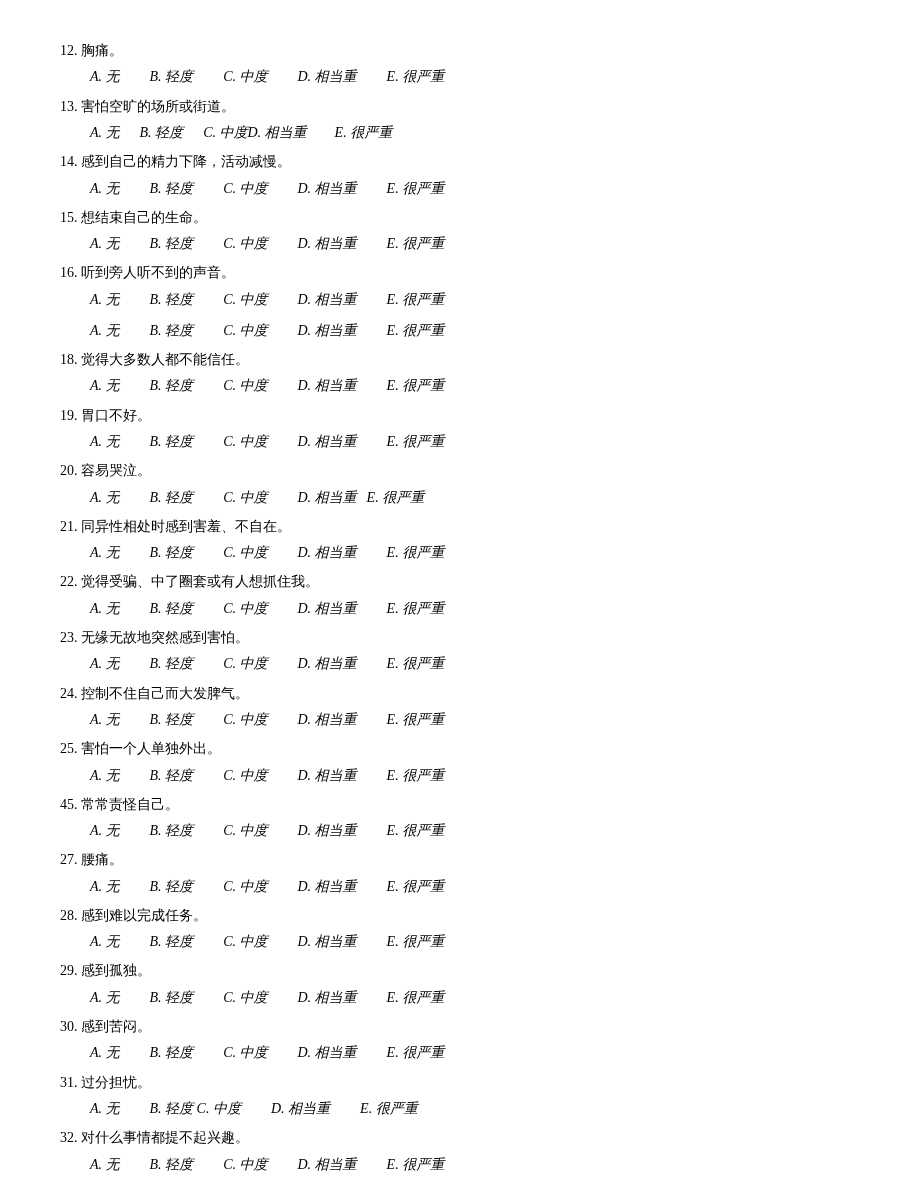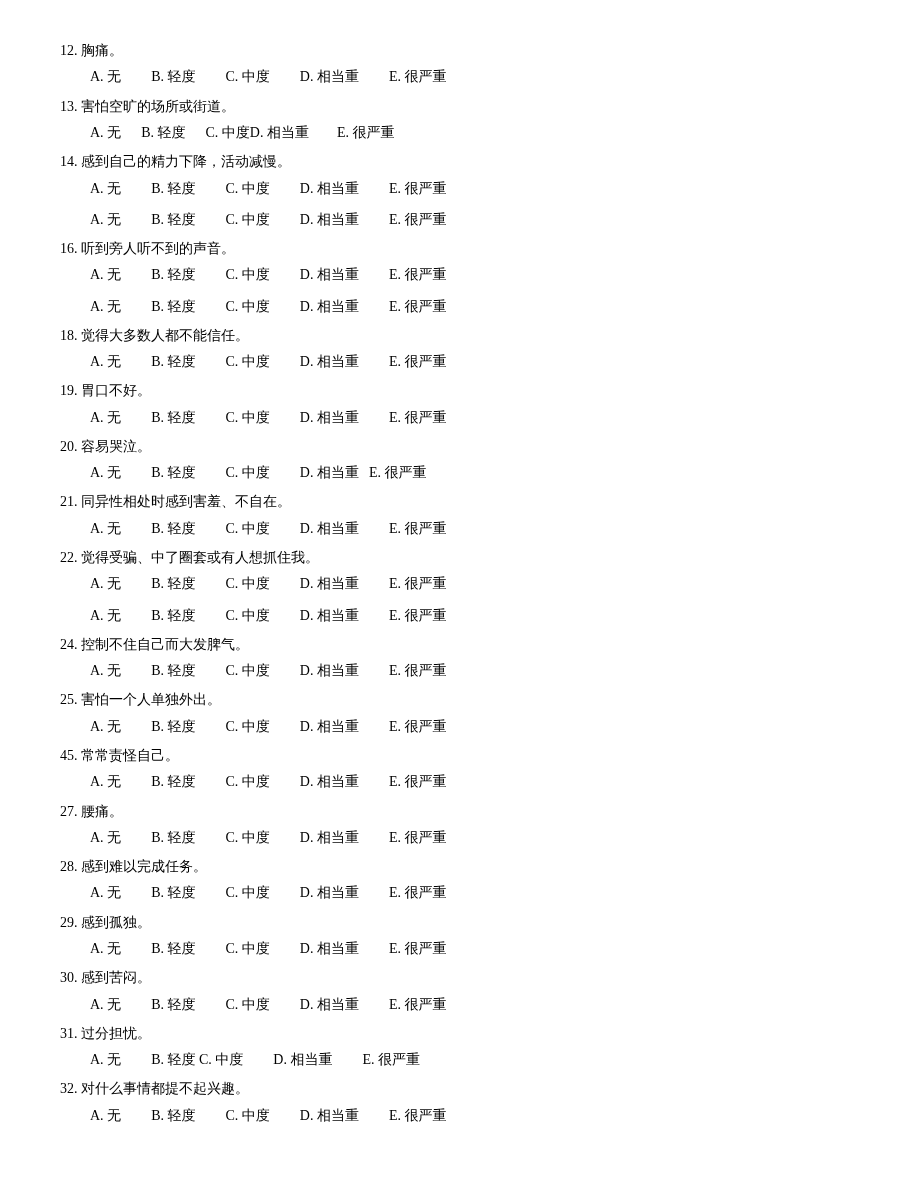--- a/index.html
+++ b/index.html
@@ -26,20 +26,21 @@
       margin-bottom: 2px;
       line-height: 1.6;
     }
 
     .options-row {
       display: flex;
       flex-direction: row;
       padding-left: 30px;
       line-height: 1.8;
       flex-wrap: wrap;
+      font-style: italic;
     }
 
     .option {
       margin-right: 30px;
       white-space: nowrap;
     }
   </style>
 </head>
 <body>
 
@@ -67,20 +68,21 @@
       <div class="question-text">14. 感到自己的精力下降，活动减慢。</div>
       <div class="options-row">
         <span class="option">A. 无</span>
         <span class="option">B. 轻度</span>
         <span class="option">C. 中度</span>
         <span class="option">D. 相当重</span>
         <span class="option">E. 很严重</span>
       </div>
     </div>
     <div class="question-block">
+      <div class="question-text">15. 想结束自己的生命。</div>
       <div class="options-row">
         <span class="option">A. 无</span>
         <span class="option">B. 轻度</span>
         <span class="option">C. 中度</span>
         <span class="option">D. 相当重</span>
         <span class="option">E. 很严重</span>
       </div>
     </div>
     <div class="question-block">
       <div class="question-text">16. 听到旁人听不到的声音。</div>
@@ -145,20 +147,21 @@
       <div class="question-text">22. 觉得受骗、中了圈套或有人想抓住我。</div>
       <div class="options-row">
         <span class="option">A. 无</span>
         <span class="option">B. 轻度</span>
         <span class="option">C. 中度</span>
         <span class="option">D. 相当重</span>
         <span class="option">E. 很严重</span>
       </div>
     </div>
     <div class="question-block">
+      <div class="question-text">23. 无缘无故地突然感到害怕。</div>
       <div class="options-row">
         <span class="option">A. 无</span>
         <span class="option">B. 轻度</span>
         <span class="option">C. 中度</span>
         <span class="option">D. 相当重</span>
         <span class="option">E. 很严重</span>
       </div>
     </div>
     <div class="question-block">
       <div class="question-text">24. 控制不住自己而大发脾气。</div>

